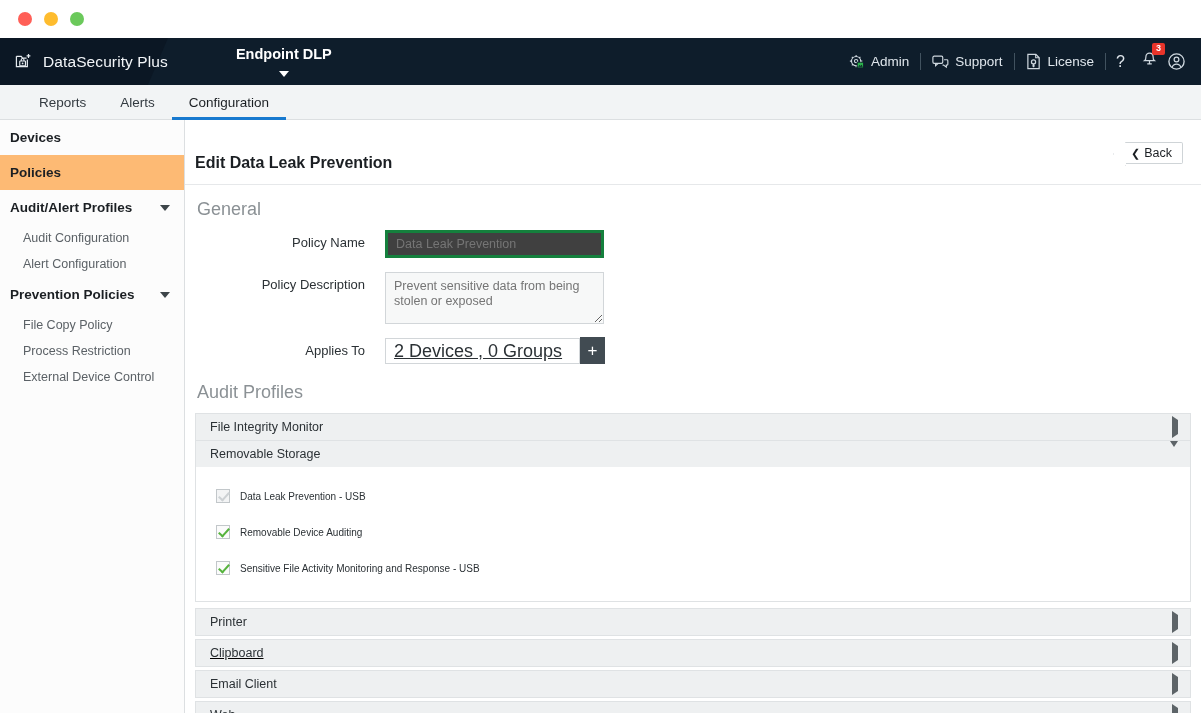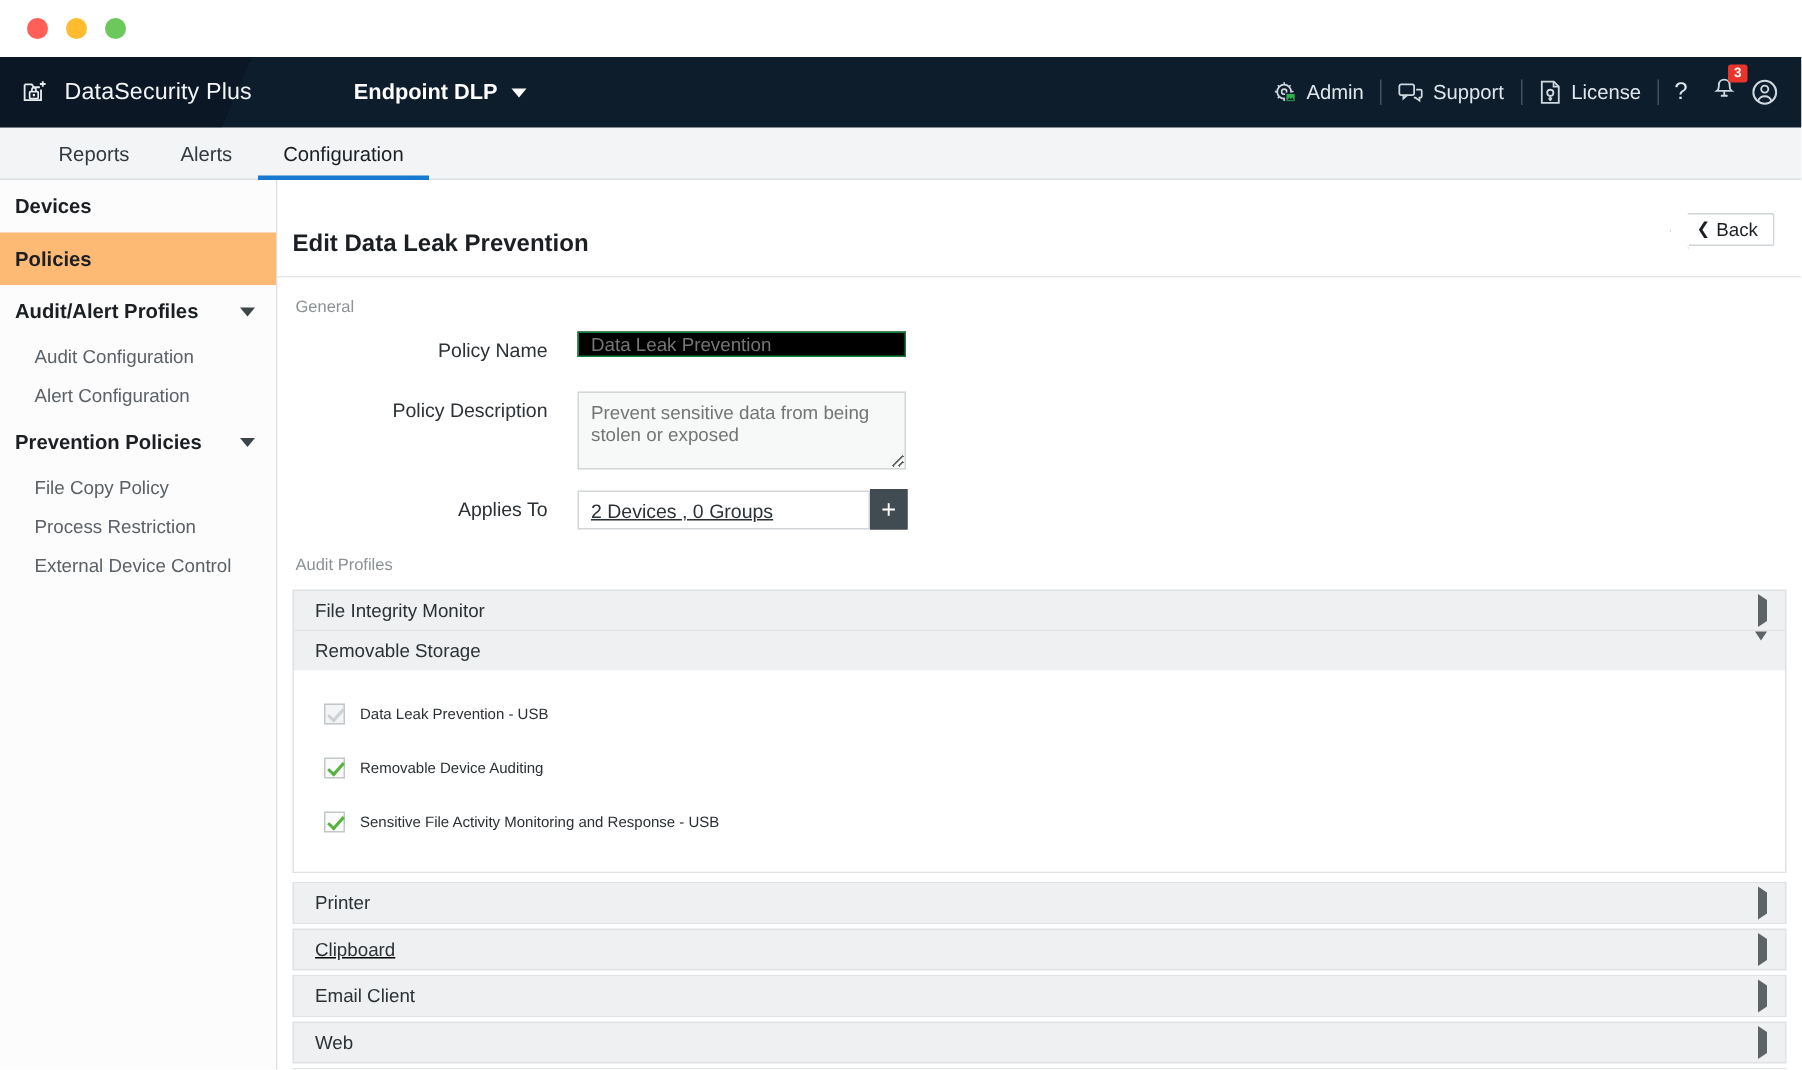--- a/index.html
+++ b/index.html
@@ -45,20 +45,21 @@
     display: flex; align-items: center; gap: 9px;
     padding-left: 15px; position: relative; z-index: 2;
   }
   .brand-name {
     font-size: 15.5px; color: #f2f5f8; letter-spacing: .1px;
   }
   .prod-switch {
     display: flex; align-items: center; gap: 9px;
     margin-left: 68px; position: relative; z-index: 2;
     cursor: pointer;
+    flex-direction: column;
   }
   .prod-name { font-size: 14.5px; font-weight: bold; color: #ffffff; }
   .caret-down {
     width: 0; height: 0;
     border-left: 5px solid transparent;
     border-right: 5px solid transparent;
     border-top: 6px solid #ffffff;
   }
   .header-right {
     margin-left: auto; display: flex; align-items: center;
@@ -171,39 +172,39 @@
     background: #ffffff;
     border: 1px solid #cfd4d7;
     border-right: none;
     clip-path: polygon(100% 0, 100% 100%, 0 50%);
   }
   .back-chev { margin-right: 4px; font-size: 11px; line-height: 1; }
 
   .scrollarea { padding: 0 10px 0 10px; }
 
   .section-label {
-    font-size: 11px; color: #8b9195;
+    font-size: 18px; color: #8b9195;
     padding: 14px 0 10px 2px;
   }
 
   
   .form-row {
     display: flex; align-items: flex-start;
     margin-bottom: 14px;
   }
   .form-label {
     width: 190px; flex: 0 0 190px;
     text-align: right; padding-right: 20px;
     font-size: 13px; color: #2b3135;
     line-height: 26px;
   }
   .inp {
-    width: 219px; height: 17px;
-    border: 1px solid #15803d;
-    background: #000000;
+    width: 219px; height: 28px;
+    border: 3px solid #15803d;
+    background: #404040;
     font-size: 12.5px; color: #8b9196;
     padding: 0 8px;
     font-family: "Liberation Sans", sans-serif;
     outline: none;
   }
   .ta {
     width: 219px; height: 52px;
     border: 1px solid #d2d6d9;
     background: #f7f8f8;
     font-size: 12.5px; color: #8b9196;
@@ -215,21 +216,21 @@
   }
   .applies-wrap { display: flex; align-items: stretch; }
   .applies-box {
     width: 195px; height: 26px;
     border: 1px solid #d2d6d9;
     background: #ffffff;
     display: flex; align-items: center;
     padding: 0 8px;
   }
   .applies-link {
-    font-size: 13px; color: #2b3135;
+    font-size: 18px; color: #2b3135;
     text-decoration: underline; cursor: pointer;
   }
   .plus-btn {
     width: 25px; height: 27px; margin-top: -1px;
     background: #414b52; color: #ffffff;
     display: flex; align-items: center; justify-content: center;
     font-size: 17px; line-height: 1; cursor: pointer;
     border: 1px solid #414b52;
   }
 

